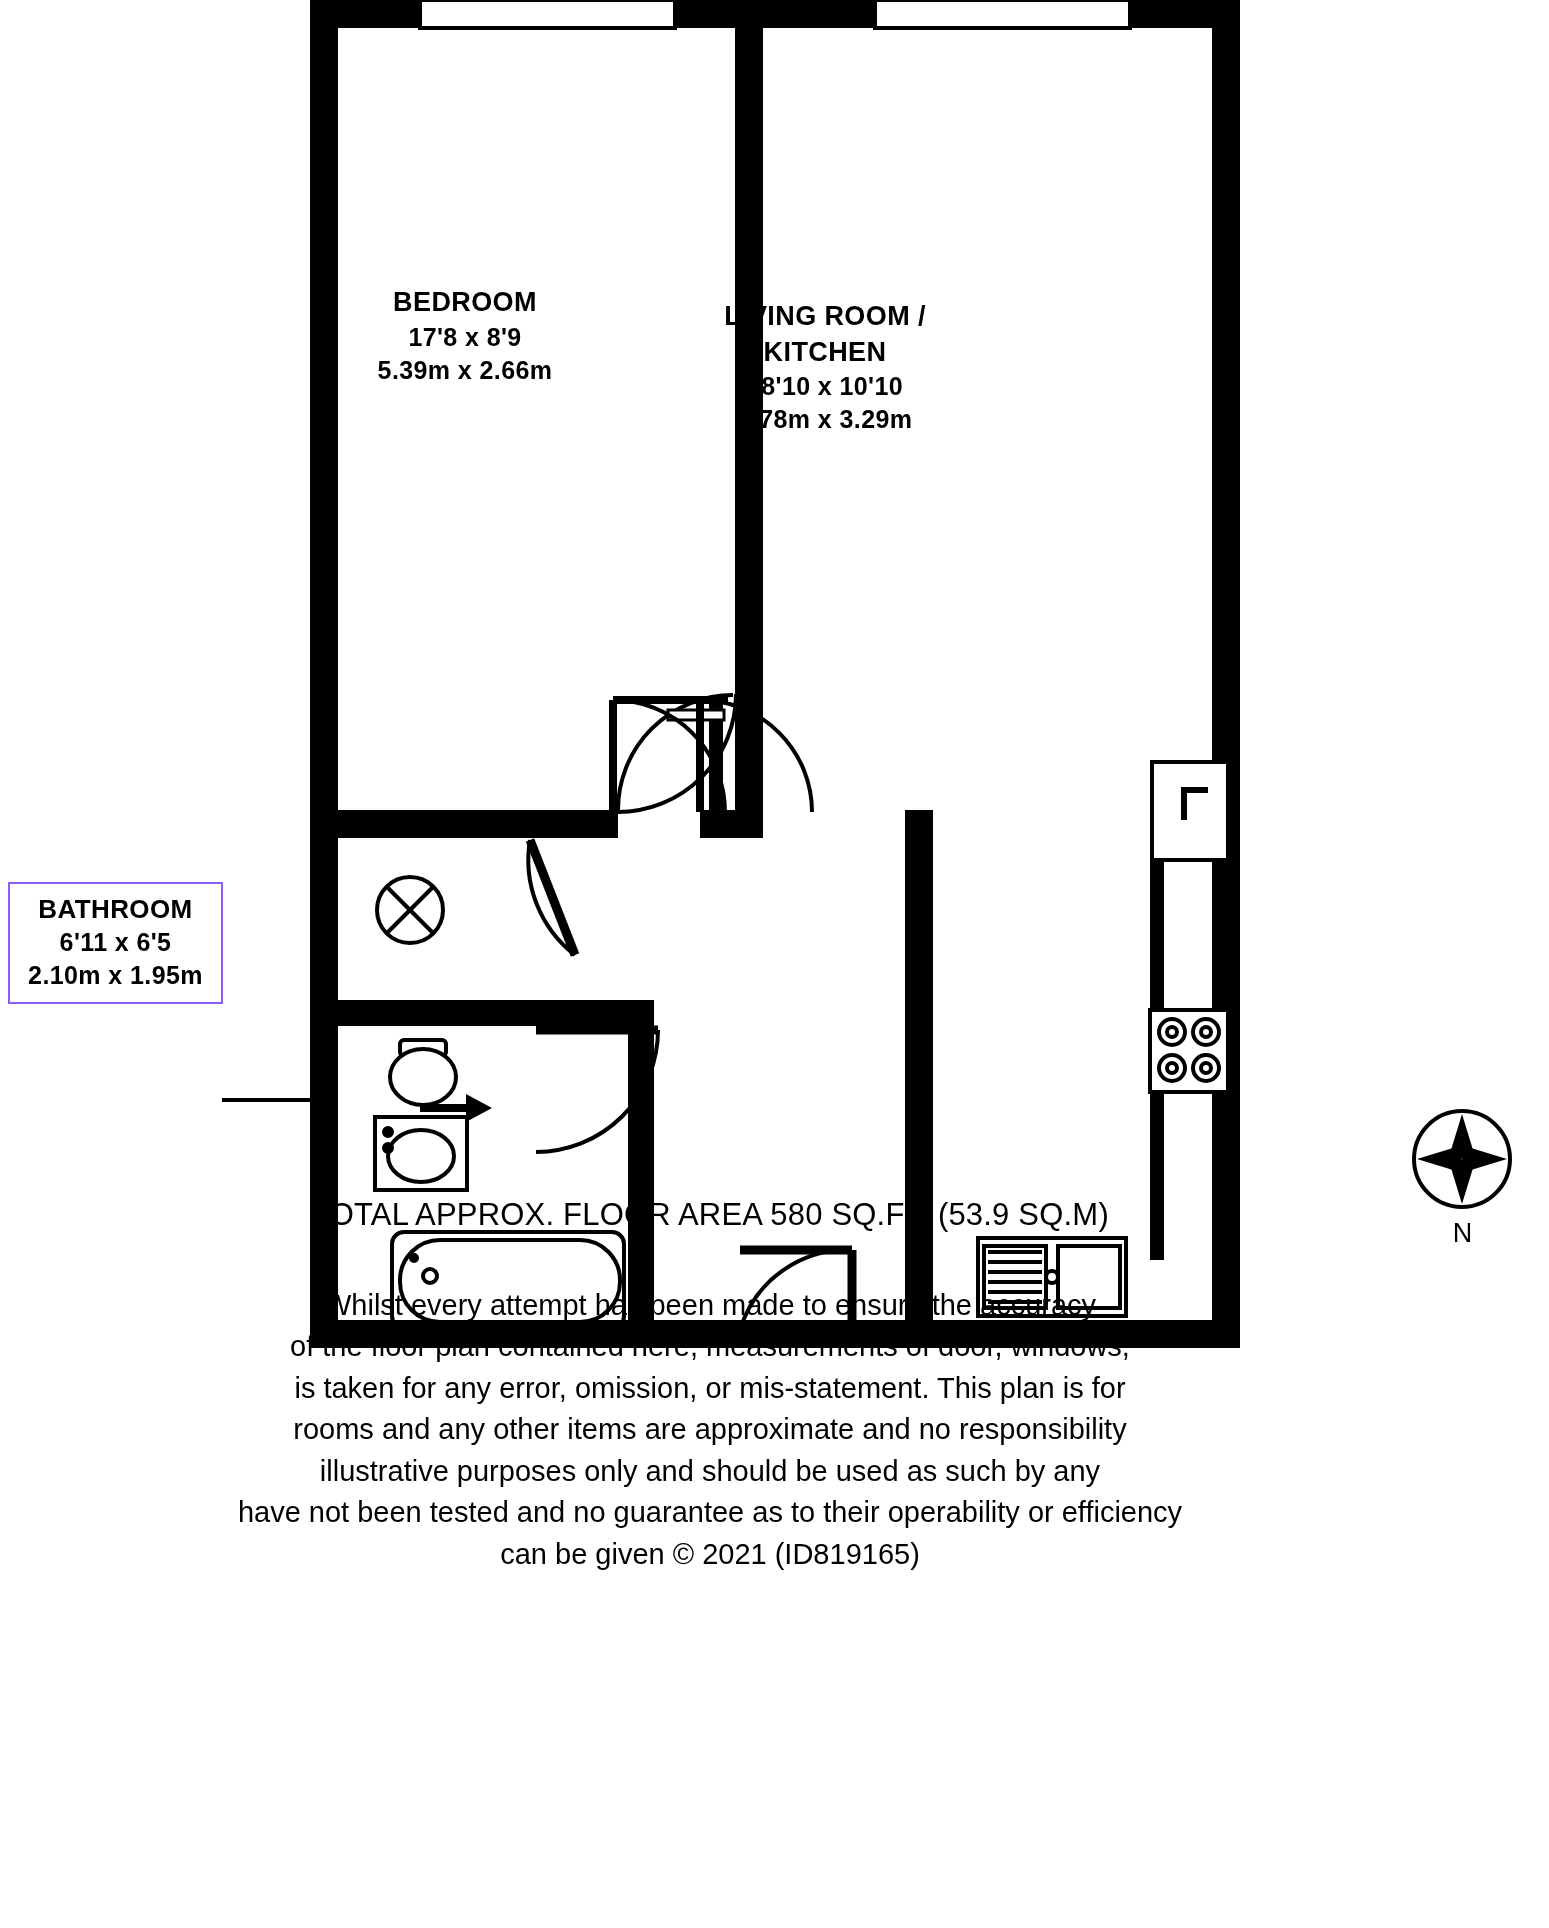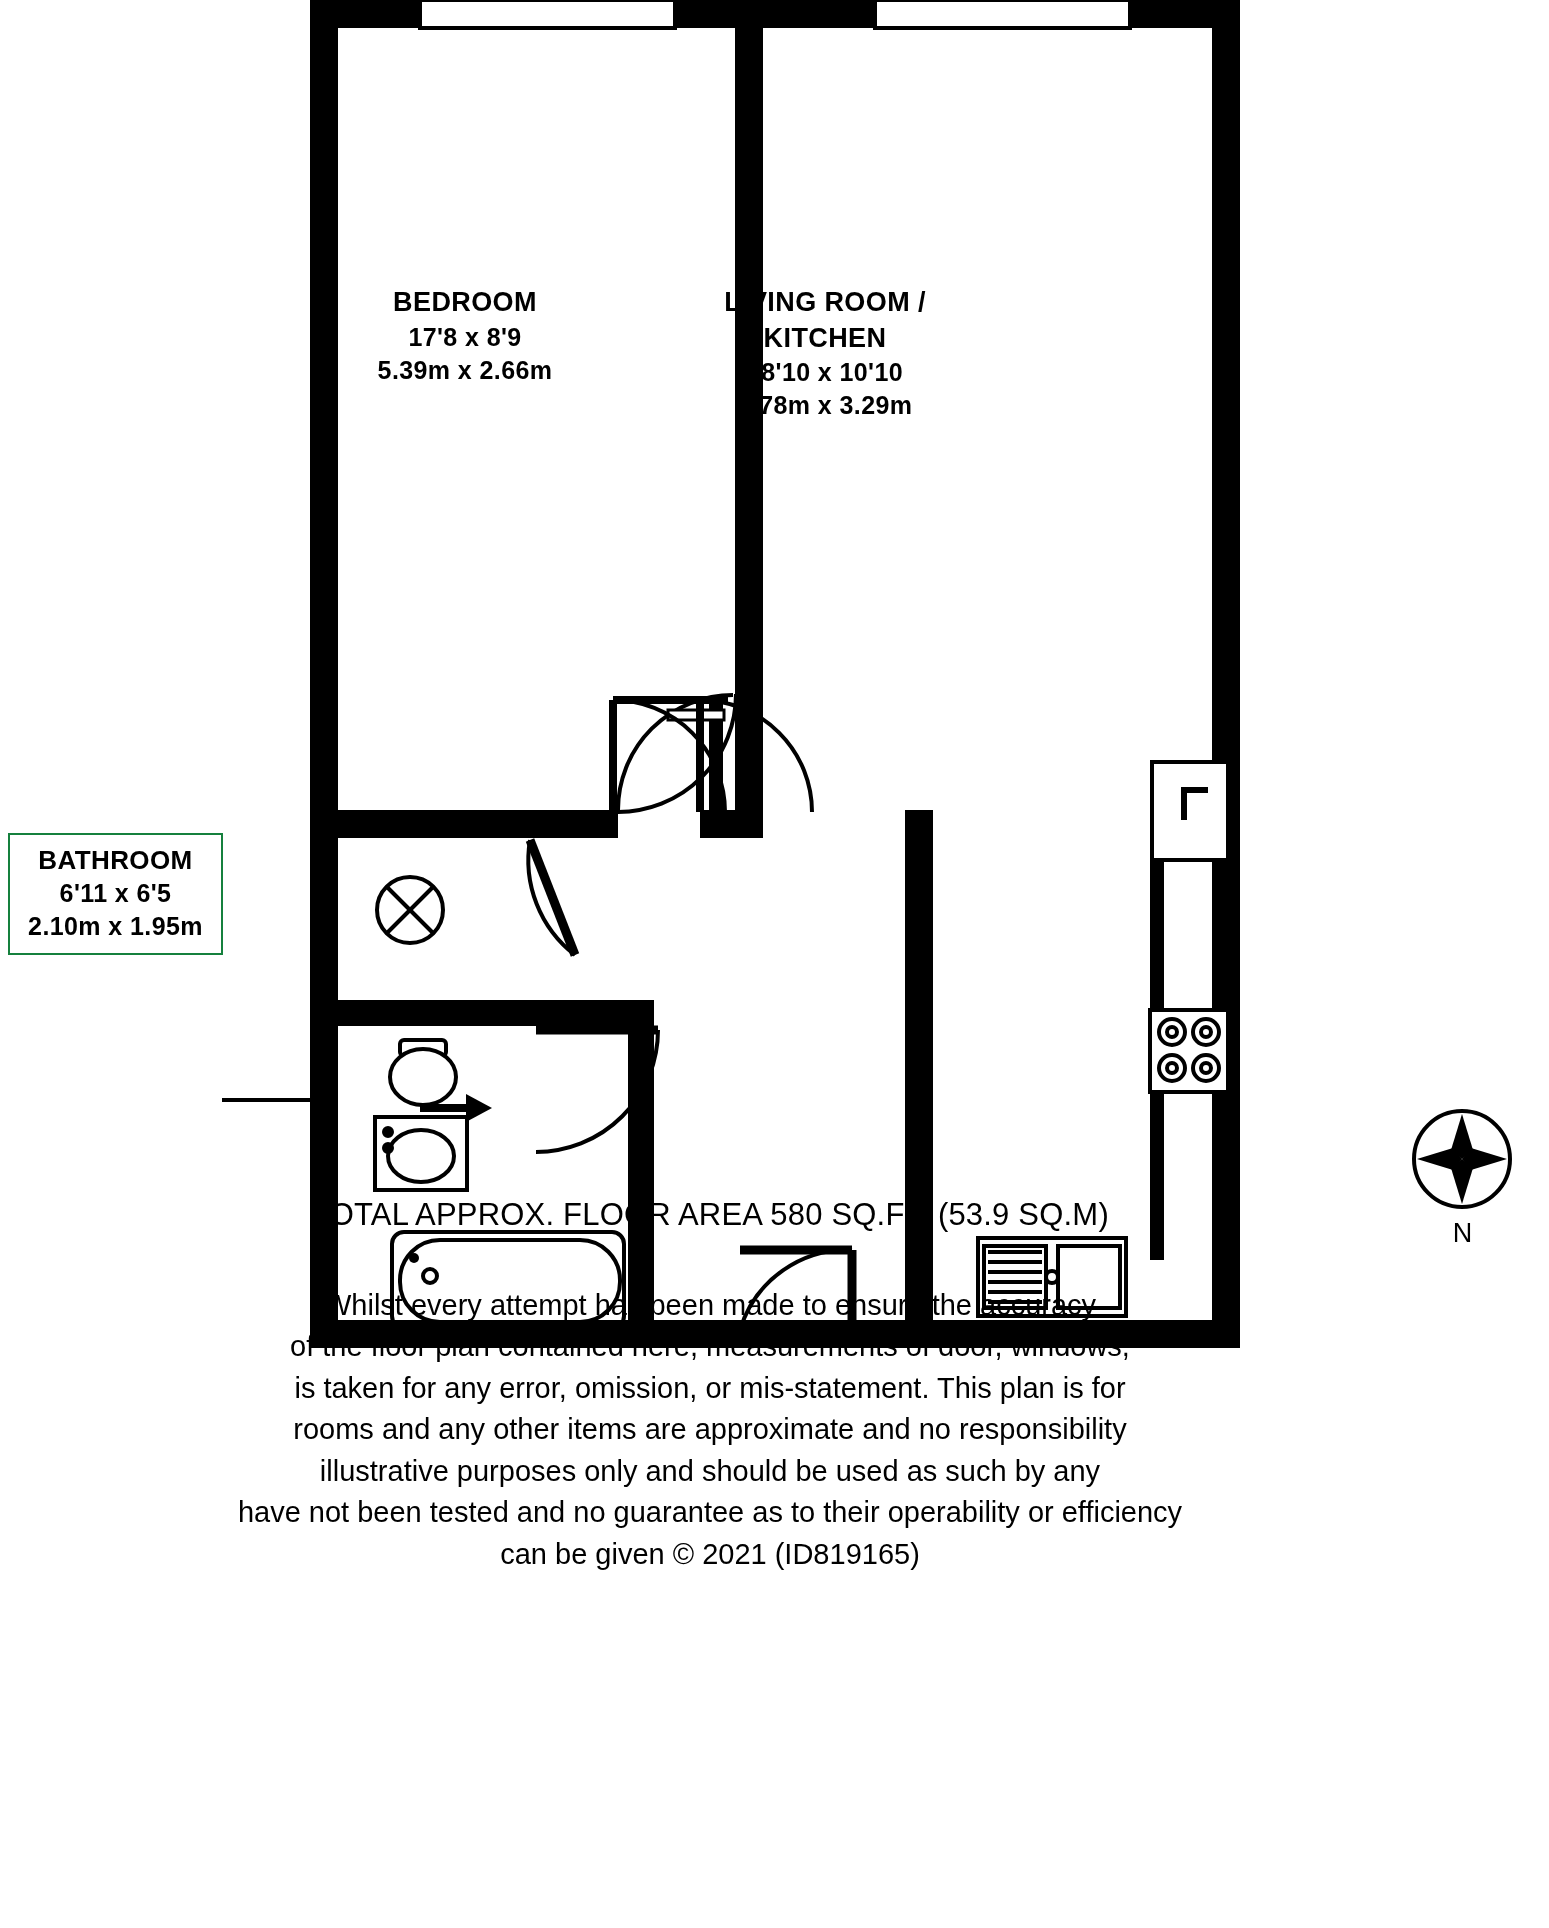--- a/index.html
+++ b/index.html
@@ -42,28 +42,28 @@
     font-size: 25px;
     display: block;
   }
   #label-bedroom {
     left: 330px;
     top: 285px;
     width: 270px;
   }
   #label-living {
     left: 680px;
-    top: 285px;
+    top: 299px;
     width: 290px;
   }
   #label-bathroom {
     left: 8px;
-    top: 833px;
+    top: 882px;
     width: 215px;
-    border: 2px solid #15803d;
+    border: 2px solid #8b5cf6;
     background: #fff;
     padding: 8px 6px 10px 6px;
     box-sizing: border-box;
   }
   #label-bathroom .rl-name { font-size: 26px; }
   #label-bathroom .rl-dim { font-size: 25px; }
   .footer-block {
     position: absolute;
     left: 0;
     width: 1420px;

